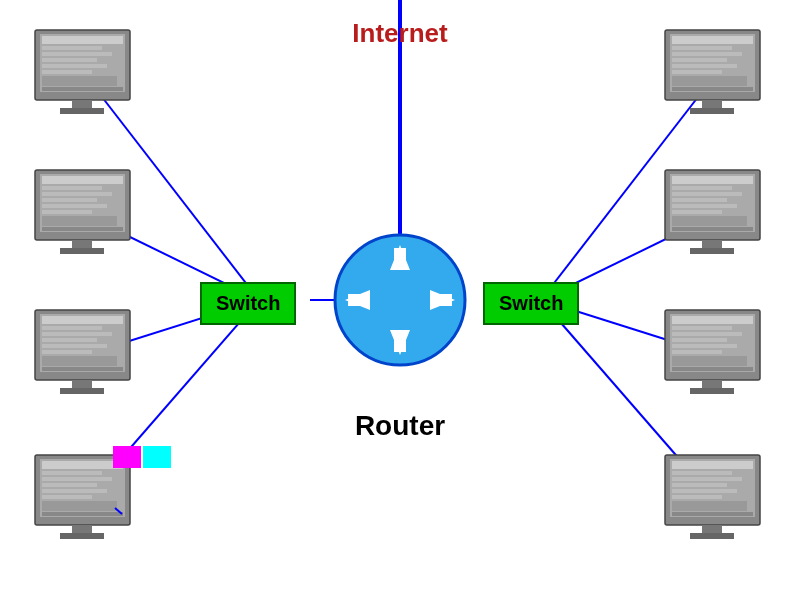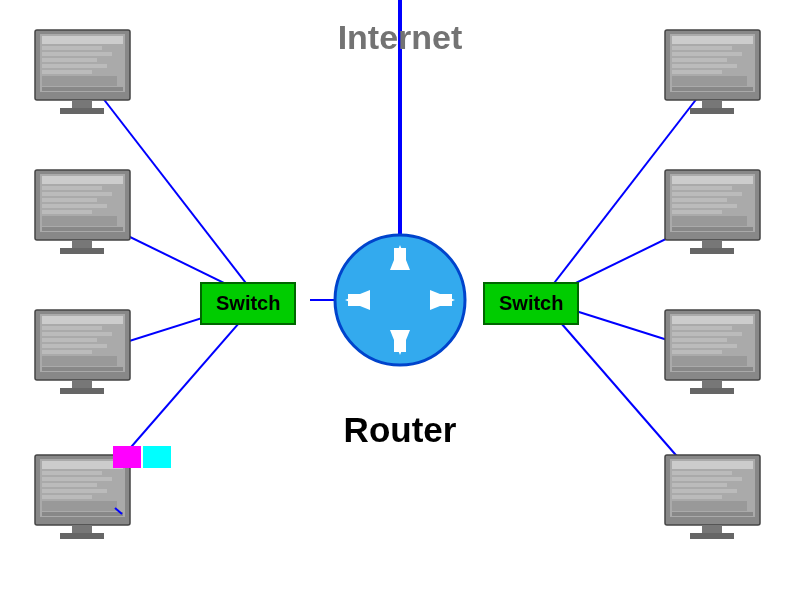--- a/index.html
+++ b/index.html
@@ -15,30 +15,30 @@
       width: 800px;
       height: 600px;
       position: absolute;
       top: 0; left: 0;
     }
     .internet-label {
       position: absolute;
       top: 18px;
       left: 50%;
       transform: translateX(-50%);
-      font-size: 34px;
-      font-weight: bold;
-      color: #737373;
+      font-size: 26px;
+      font-weight: bold;
+      color: #b91c1c;
     }
     .router-label {
       position: absolute;
       top: 410px;
       left: 50%;
       transform: translateX(-50%);
-      font-size: 35px;
+      font-size: 28px;
       font-weight: bold;
       color: black;
     }
     .switch-left {
       position: absolute;
       top: 282px;
       left: 200px;
       background: #00cc00;
       border: 2px solid #006600;
       color: black;

